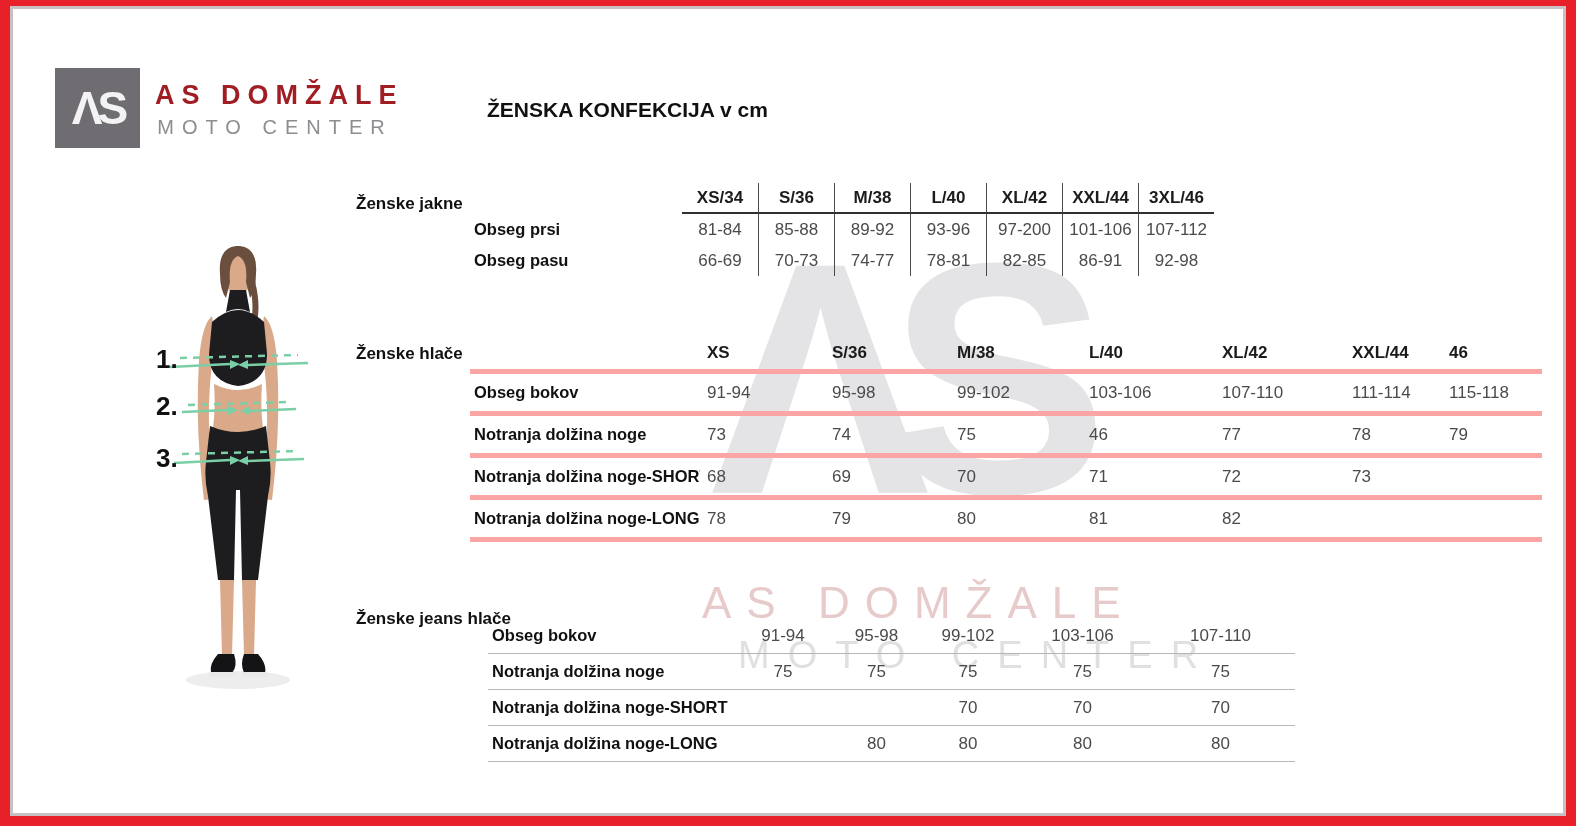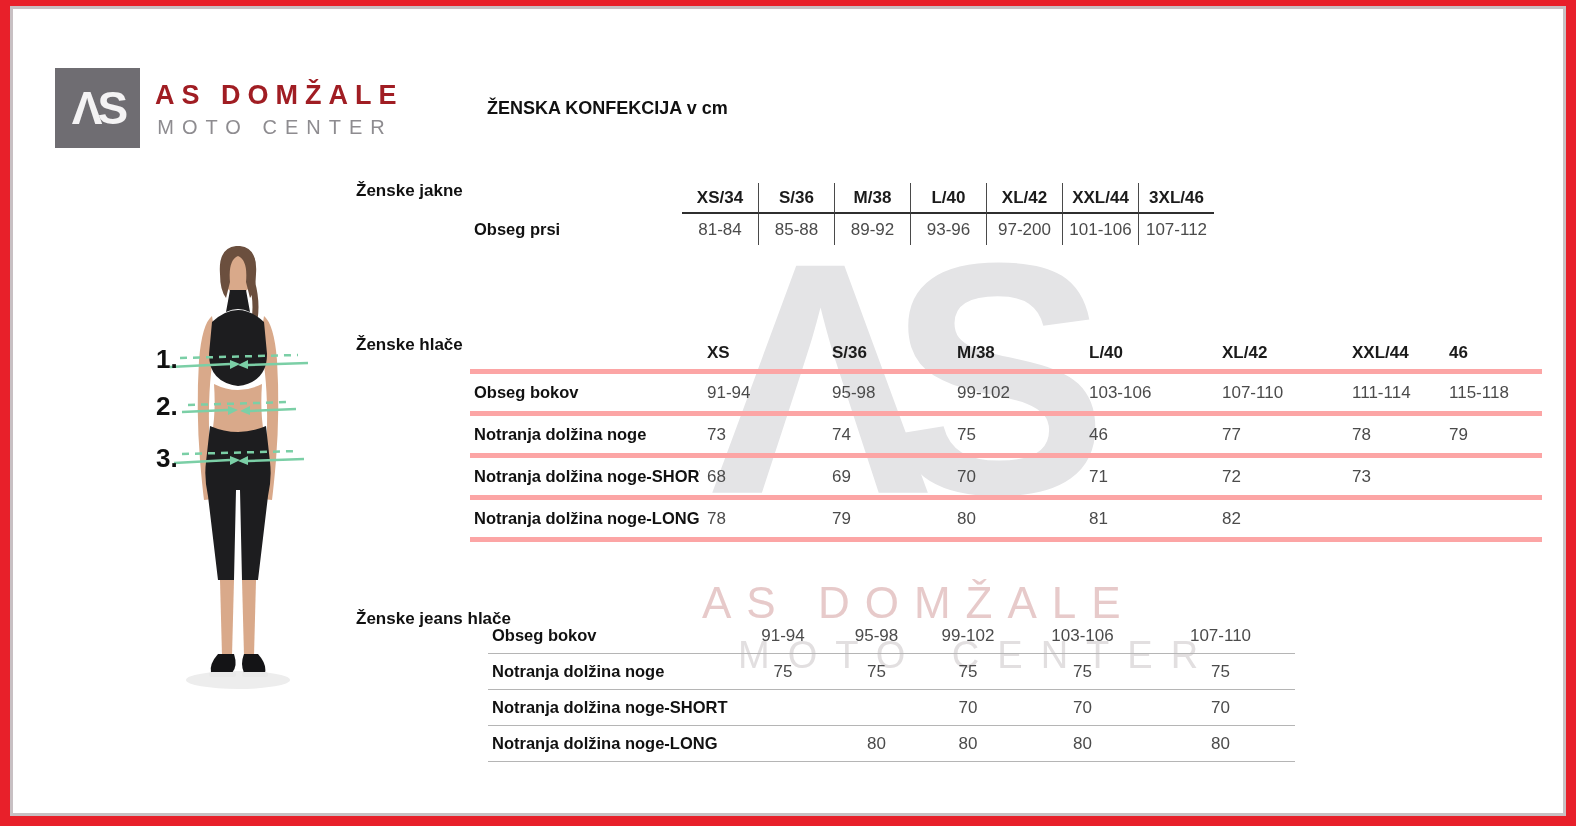--- a/index.html
+++ b/index.html
@@ -11,34 +11,34 @@
   .inner-frame { position:absolute; inset:0; border:3px solid #c8c0c3; pointer-events:none; z-index:10; }
 
   
   .logo-square { position:absolute; left:45px; top:62px; width:85px; height:80px; background:#6f6d72;
     display:flex; align-items:center; justify-content:center; z-index:3; }
   .logo-monogram { color:#f4f3f4; font-size:46px; font-weight:bold; letter-spacing:-5px; line-height:1; }
   .brand-block { position:absolute; left:145px; top:74px; width:240px; text-align:center; z-index:3; }
   .brand-name { color:#a01d23; font-size:27px; font-weight:bold; letter-spacing:7px; white-space:nowrap; }
   .brand-sub { color:#8e8c90; font-size:20px; letter-spacing:8px; margin-top:5px; white-space:nowrap; }
 
-  .page-title { position:absolute; left:477px; top:92px; font-size:18px; font-weight:bold; color:#111; z-index:3; }
+  .page-title { position:absolute; left:477px; top:92px; font-size:21px; font-weight:bold; color:#111; z-index:3; }
 
   
   .wm-monogram { position:absolute; left:700px; top:208px; font-size:330px; font-weight:bold;
     color:#e4e4e6; letter-spacing:-42px; line-height:1; z-index:0; }
   .wm-line1 { position:absolute; left:692px; top:572px; font-size:44px; color:#e7caca;
     letter-spacing:15px; z-index:0; white-space:nowrap; }
   .wm-line2 { position:absolute; left:728px; top:628px; font-size:38px; color:#e2dfe0;
     letter-spacing:18px; z-index:0; white-space:nowrap; }
 
   
   .section-label { position:absolute; font-size:17px; font-weight:bold; color:#111; z-index:3; }
-  #label-jakne { left:346px; top:175px; }
-  #label-hlace { left:346px; top:329px; }
+  #label-jakne { left:346px; top:188px; }
+  #label-hlace { left:346px; top:338px; }
   #label-jeans { left:346px; top:603px; }
 
   
   .sizes-table { position:absolute; z-index:2; }
   .row { display:grid; align-items:center; }
   .cell { overflow:hidden; white-space:nowrap; }
   .cell.label { font-weight:bold; color:#111; font-size:16.5px; padding-left:4px; }
   .cell.col-head { font-weight:bold; color:#1b1b1b; font-size:17px; }
   .cell.val { color:#4b4b4b; font-size:17px; }
 
@@ -108,20 +108,30 @@
       </div>
       <div class="row">
         <div class="cell label">Obseg prsi</div>
         <div class="cell val">81-84</div>
         <div class="cell val">85-88</div>
         <div class="cell val">89-92</div>
         <div class="cell val">93-96</div>
         <div class="cell val">97-200</div>
         <div class="cell val">101-106</div>
         <div class="cell val">107-112</div>
+      </div>
+      <div class="row">
+        <div class="cell label">Obseg pasu</div>
+        <div class="cell val">66-69</div>
+        <div class="cell val">70-73</div>
+        <div class="cell val">74-77</div>
+        <div class="cell val">78-81</div>
+        <div class="cell val">82-85</div>
+        <div class="cell val">86-91</div>
+        <div class="cell val">92-98</div>
       </div>
     </div>
   <div class="sizes-table" id="table-hlace">
       <div class="row head">
         <div class="cell label"></div>
         <div class="cell col-head">XS</div>
         <div class="cell col-head">S/36</div>
         <div class="cell col-head">M/38</div>
         <div class="cell col-head">L/40</div>
         <div class="cell col-head">XL/42</div>

